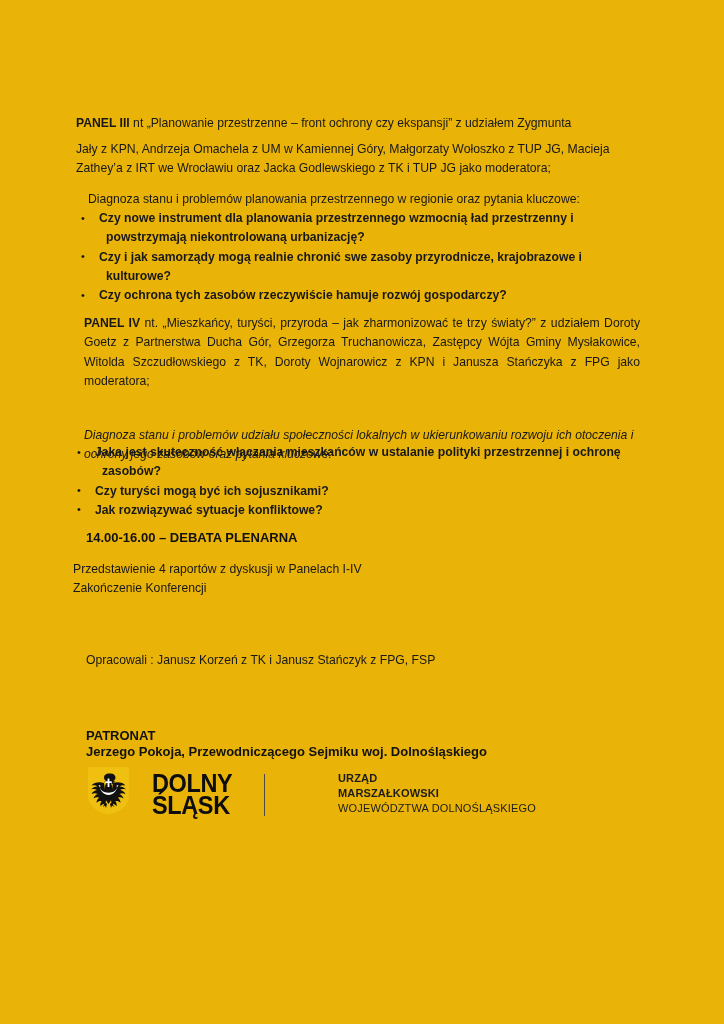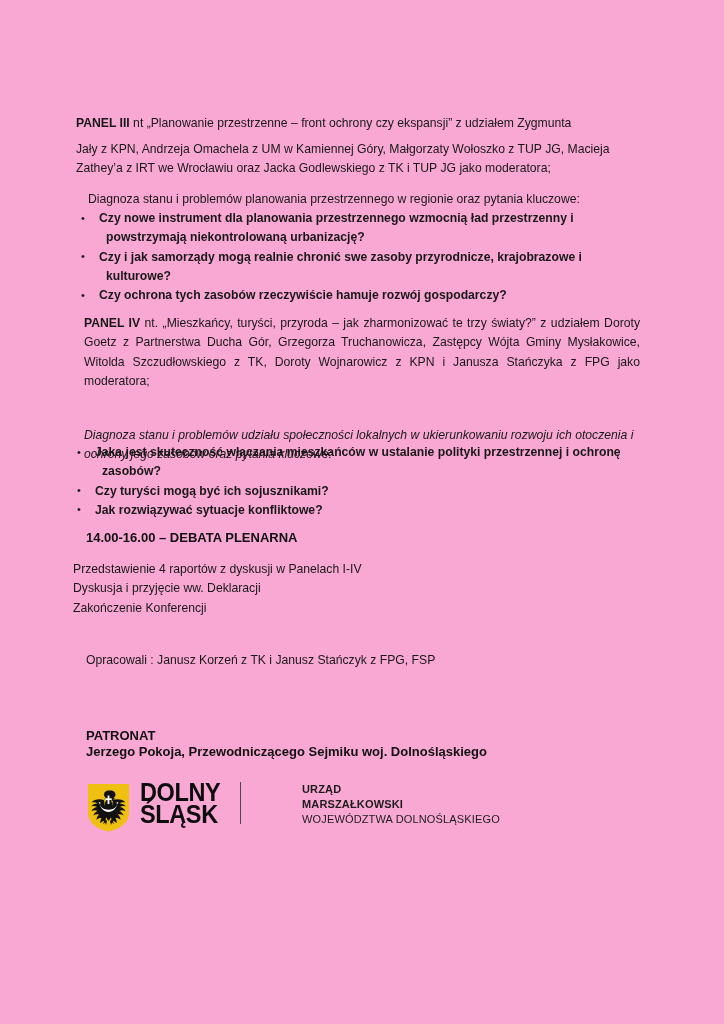--- a/index.html
+++ b/index.html
@@ -11,21 +11,21 @@
     width: 724px;
     height: 1024px;
     position: relative;
     font-family: "Liberation Sans", sans-serif;
     color: #1a1a1a;
     overflow: hidden;
   }
   .page {
     position: absolute;
     inset: 0;
-    background: #f9a8d4;
+    background: #eab308;
   }
 
   
   .block { position: absolute; }
 
   .para {
     font-size: 12.2px;
     line-height: 19.3px;
     color: #181818;
   }
@@ -67,25 +67,26 @@
   .line {
     font-size: 12.2px;
     line-height: 19.3px;
     color: #181818;
   }
 
   
   #logo-area {
     position: absolute;
     left: 86px;
-    top: 782px;
+    top: 762px;
     width: 320px;
     height: 54px;
     display: flex;
-    align-items: flex-start;
+    align-items: flex-end;
+    gap: 12px;
   }
   #crest {
     width: 45px;
     height: 51px;
     flex: 0 0 auto;
   }
   #wordmark {
     margin-left: 9px;
     flex: 0 0 auto;
     display: flex;
@@ -173,21 +174,20 @@
     <li class="indent-wrap">
       <span class="bullet">•</span>
       <span class="txt">Jak rozwiązywać sytuacje konfliktowe?</span>
     </li>
   </ul>
 
   <div class="block heading" style="left:86px; top:528px;">14.00-16.00 – DEBATA PLENARNA</div>
 
   <div class="block" style="left:73px; top:560px; width:560px;">
     <div class="line">Przedstawienie 4 raportów z dyskusji w Panelach I-IV</div>
-    <div class="line">Dyskusja i przyjęcie ww. Deklaracji</div>
     <div class="line">Zakończenie Konferencji</div>
   </div>
 
   <div class="block line" style="left:86px; top:651px;">Opracowali : Janusz Korzeń z TK i Janusz Stańczyk z FPG, FSP</div>
 
   <div class="block heading" style="left:86px; top:726px;">PATRONAT</div>
   <div class="block heading" style="left:86px; top:742px;">Jerzego Pokoja, Przewodniczącego Sejmiku woj. Dolnośląskiego</div>
 
   <div id="logo-area">
 

